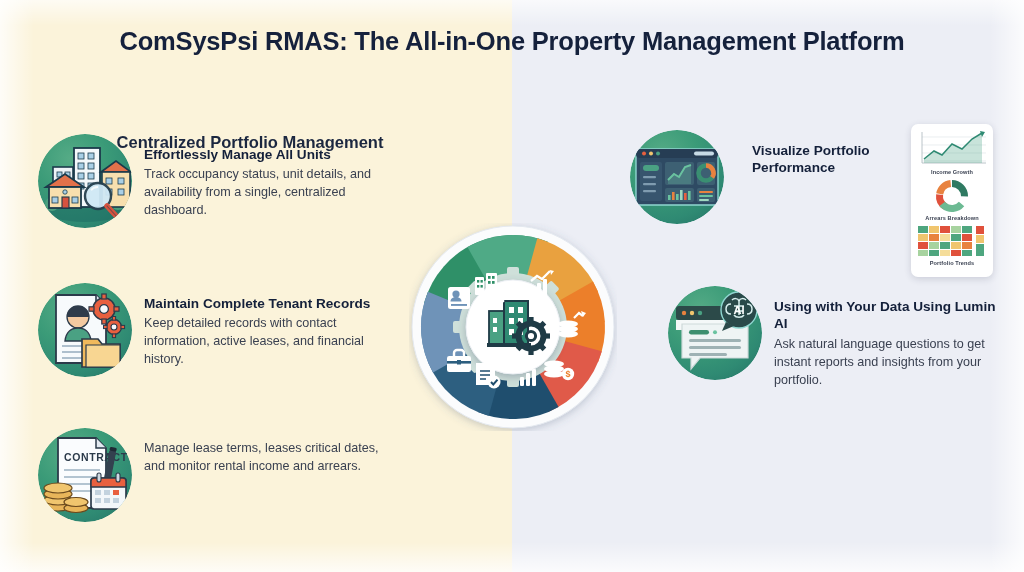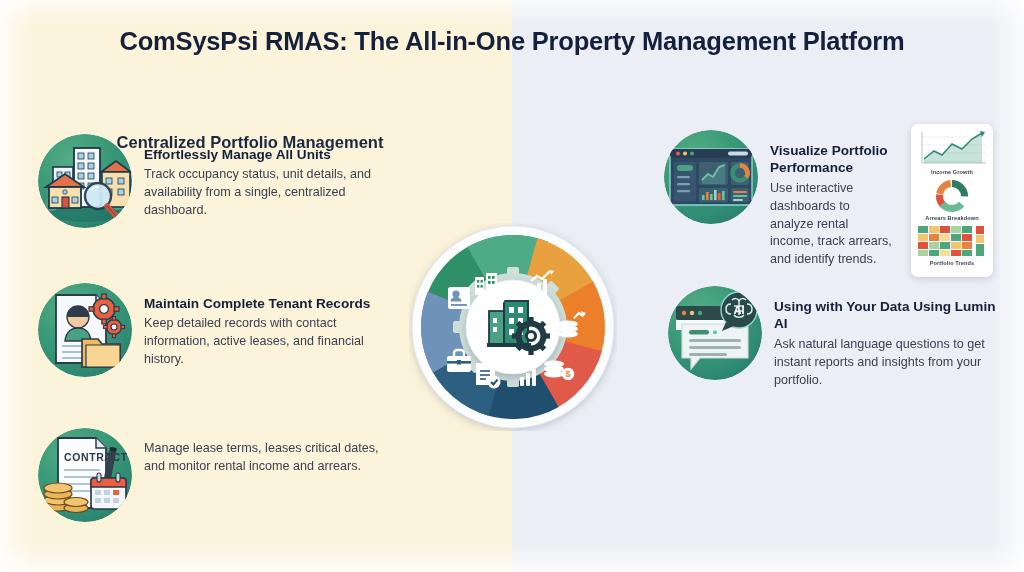--- a/index.html
+++ b/index.html
@@ -95,21 +95,21 @@
   }
 
   
   .f-l1 { left: 38px; top: 134px; }
   .f-l2 { left: 38px; top: 283px; }
   .f-l3 { left: 38px; top: 428px; }
   .f-l1 .badge, .f-l2 .badge, .f-l3 .badge { margin-right: 12px; }
   .f-l1 .copy, .f-l2 .copy, .f-l3 .copy { width: 240px; }
 
   
-  .f-r1 { left: 664px; top: 130px; }
+  .f-r1 { left: 630px; top: 130px; gap: 16px; }
   .f-r2 { left: 668px; top: 286px; }
   .f-r1 .badge, .f-r2 .badge { margin-right: 12px; }
   .f-r1 .copy { width: 122px; }
   .f-r2 .copy { width: 222px; }
 
   
   .badge .disc {
     position: absolute;
     inset: 0;
     border-radius: 50%;
@@ -355,21 +355,20 @@
         <rect x="67" y="58" width="18" height="14" rx="2" fill="#3d6073"></rect>
         <g>
           <rect x="69" y="61" width="14" height="2" rx="1" fill="#e8823f"></rect>
           <rect x="69" y="65" width="14" height="2" rx="1" fill="#6ac3a0"></rect>
           <rect x="69" y="69" width="10" height="2" rx="1" fill="#9fd8c0"></rect>
         </g>
       </svg>
     </div>
     <div class="copy">
       <div class="ftitle">Visualize Portfolio Performance</div>
-      <div class="fbody">Use interactive dashboards to analyze rental income, track arrears, and identify trends.</div>
     </div>
   </div>
 
   <div class="feature f-r2">
     <div class="badge">
       <div class="disc"></div>
       <svg viewBox="0 0 94 94">
 
         <rect x="8" y="20" width="66" height="14" rx="3" fill="#2c4a49"></rect>
         <circle cx="16" cy="27" r="2.2" fill="#e8823f"></circle>

